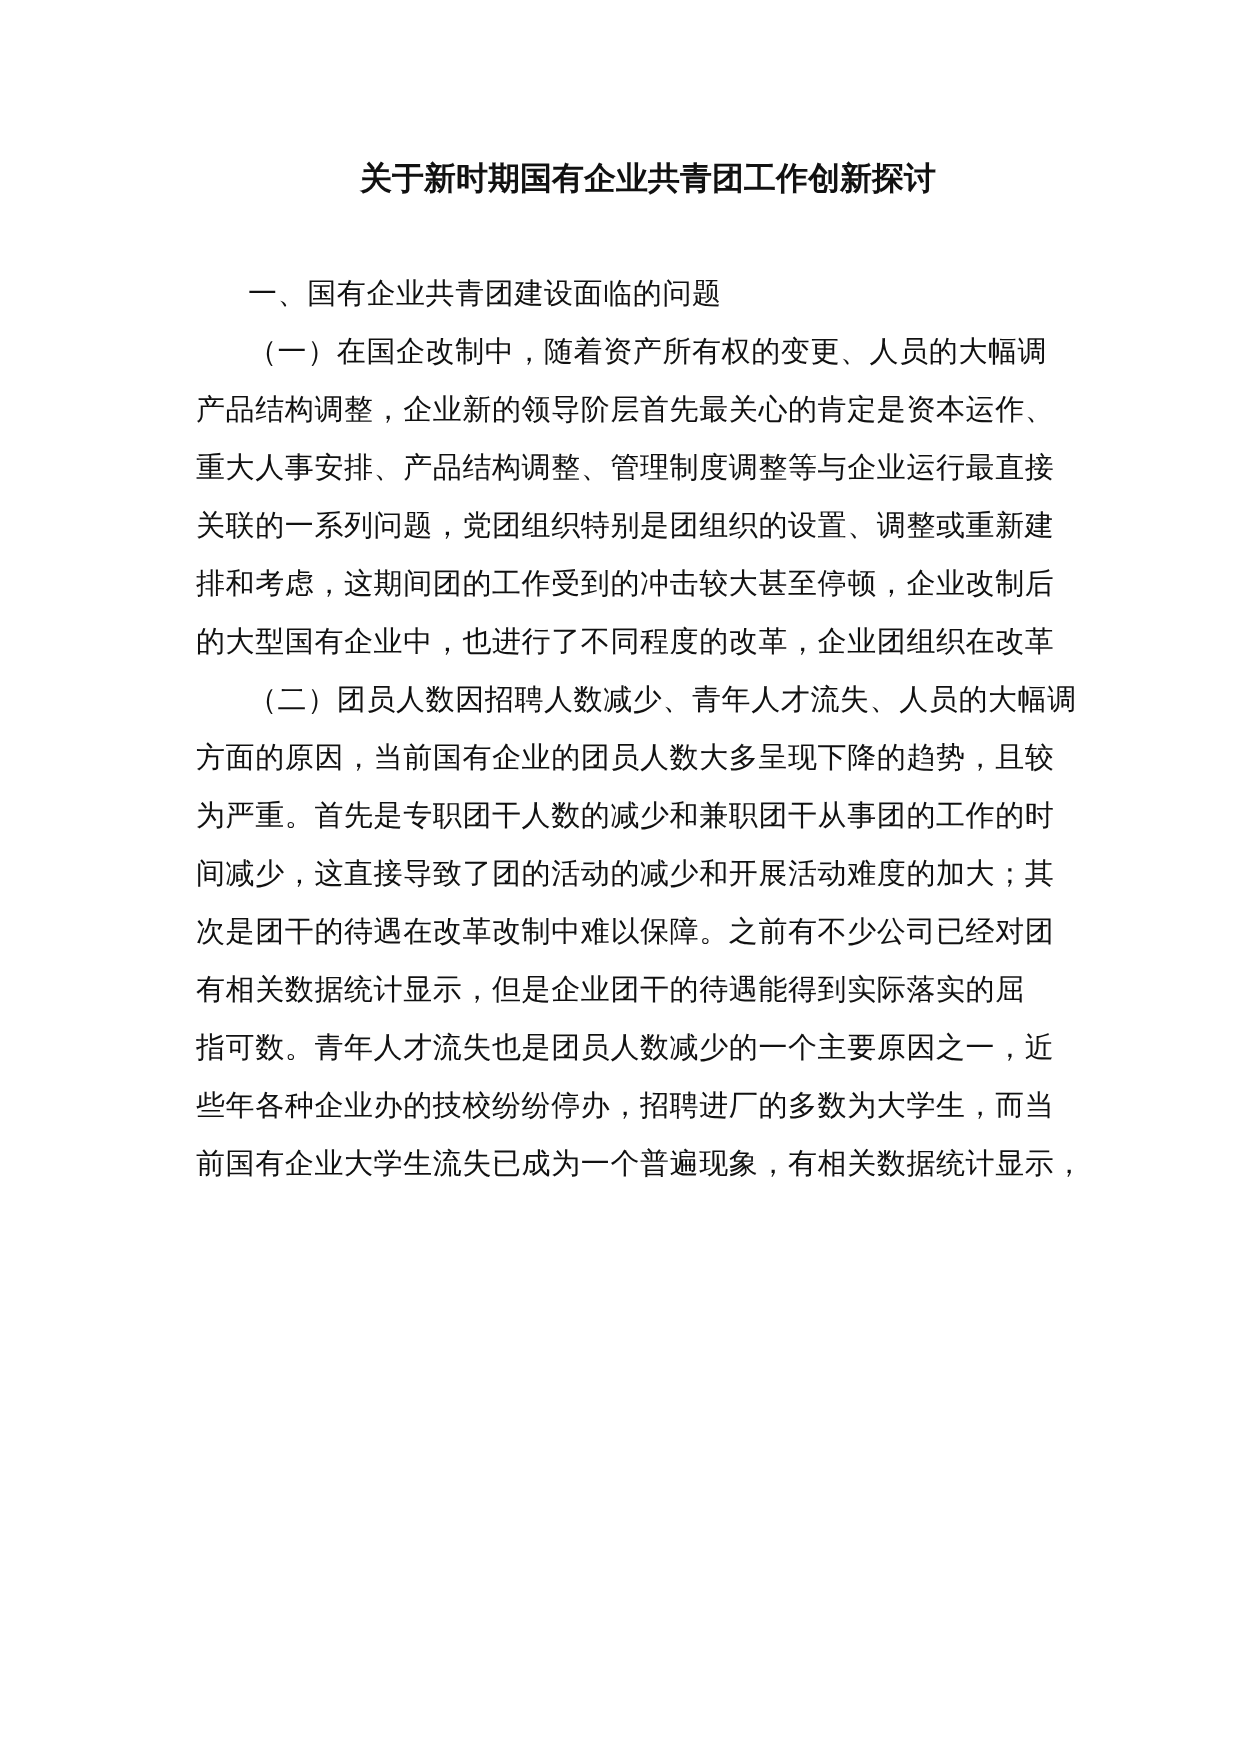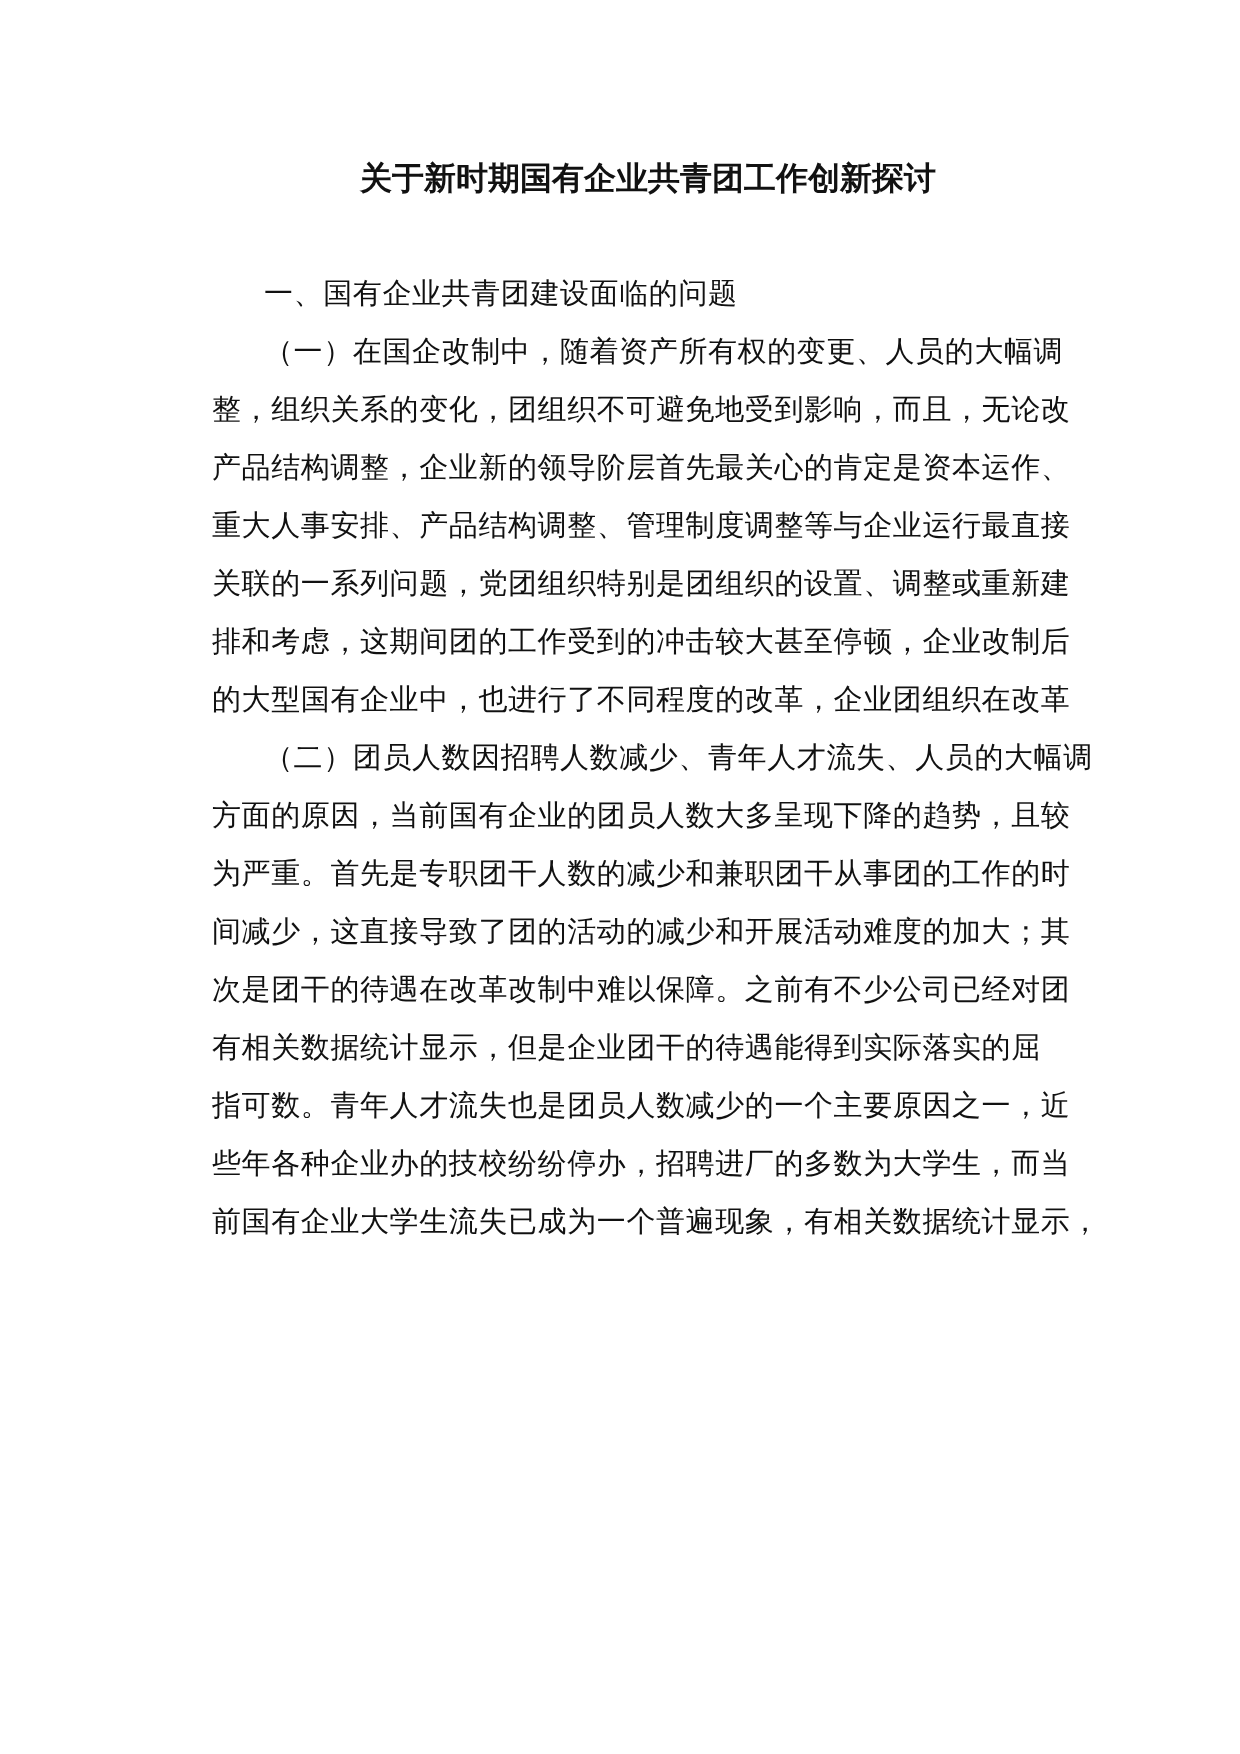--- a/index.html
+++ b/index.html
@@ -31,21 +31,21 @@
       width: 1240px;
       text-align: center;
       font-size: 32px;
       font-weight: bold;
       letter-spacing: 0px;
       line-height: 44px;
       white-space: nowrap;
     }
     .body-text {
       position: absolute;
-      left: 184px;
+      left: 168px;
       top: 271px;
       width: 800px;
       font-family: Liberation Serif, serif;
     }
     .line {
       height: 58px;
       line-height: 44px;
       font-size: 29px;
       white-space: nowrap;
       letter-spacing: 0.6px;
@@ -58,21 +58,20 @@
 <body>
 
 <div class="page">
   <div class="title">关于新时期国有企业共青团工作创新探讨</div>
 
   <div class="body-text">
     <div class="line indent">一、国有企业共青团建设面临的问题</div>
 
     <div>
       <div class="line indent">（一）在国企改制中，随着资产所有权的变更、人员的大幅调</div>
-      <div class="line">整，组织关系的变化，团组织不可避免地受到影响，而且，无论改</div>
       <div class="line">产品结构调整，企业新的领导阶层首先最关心的肯定是资本运作、</div>
       <div class="line">重大人事安排、产品结构调整、管理制度调整等与企业运行最直接</div>
       <div class="line">关联的一系列问题，党团组织特别是团组织的设置、调整或重新建</div>
       <div class="line">排和考虑，这期间团的工作受到的冲击较大甚至停顿，企业改制后</div>
       <div class="line">的大型国有企业中，也进行了不同程度的改革，企业团组织在改革</div>
     </div>
 
     <div>
       <div class="line indent">（二）团员人数因招聘人数减少、青年人才流失、人员的大幅调</div>
       <div class="line">方面的原因，当前国有企业的团员人数大多呈现下降的趋势，且较</div>

